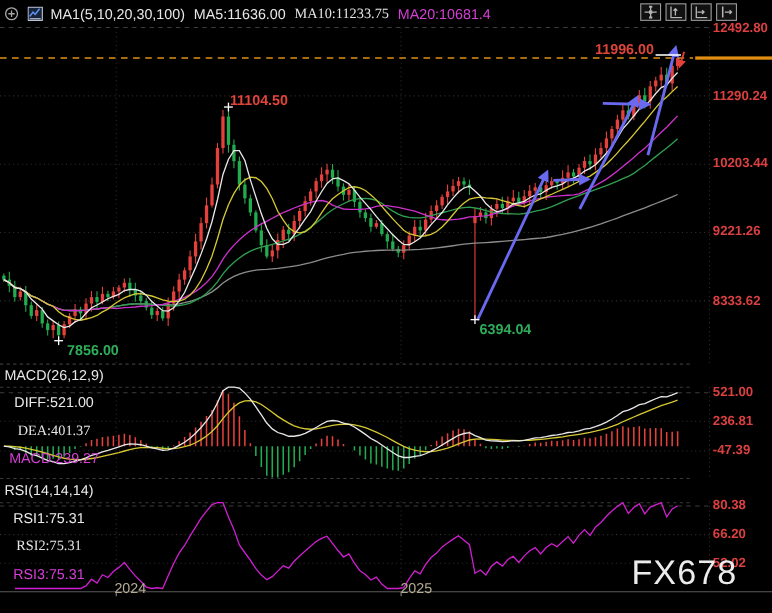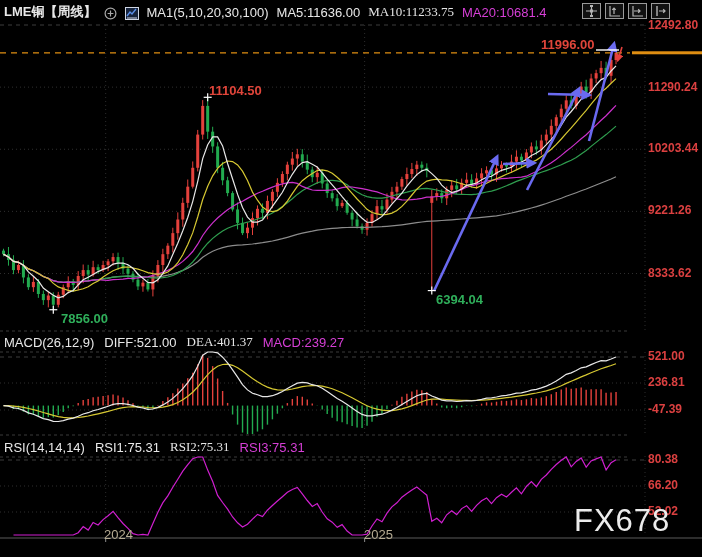--- a/index.html
+++ b/index.html
@@ -10,21 +10,21 @@
   .hdr .t{color:#e8e8e8;font-size:13px;font-weight:bold;white-space:nowrap;}
   .hdr .ma{font-size:13px;white-space:nowrap;}
   .w{color:#e8e8e8;} .yel{color:#e5e5e5;font-family:Liberation Serif, serif;} .mag{color:#d63fd6;text-align:center;}
   .iconbtn{width:13px;height:13px;display:inline-block;}
   .toolbar{position:absolute;top:3px;right:32px;display:flex;gap:4px;}
   .tbtn{width:19px;height:16px;border:1px solid #9a9a9a;background:#111;display:flex;align-items:center;justify-content:center;box-sizing:border-box;}
   .axlbl{position:absolute;left:648px;width:60px;color:#db4040;font-size:12px;font-weight:bold;white-space:nowrap;}
   .chlbl{position:absolute;font-size:13px;font-weight:bold;white-space:nowrap;}
   .red{color:#e0453a;} .grn{color:#2fae5a;}
   .datelbl{position:absolute;top:527px;color:#b5ab92;font-size:13px;font-weight:normal;}
-  .subhdr{position:absolute;left:4px;height:18px;display:flex;gap:10px;align-items:center;font-size:13px;white-space:nowrap;}
+  .subhdr{position:absolute;left:4px;height:18px;display:flex;gap:10px;align-items:center;font-size:13px;white-space:nowrap;flex-direction:column;}
   .wm{position:absolute;left:574px;top:503px;color:#ececec;font-size:31px;letter-spacing:1px;font-weight:500;}
 </style>
 </head>
 <body>
 
 <div class="screen">
 
   <svg id="chart" class="abs" width="702" height="557" style="left:0;top:0;">
       <defs>
         <clipPath id="mClip">
@@ -475,21 +475,20 @@
         <line x1="49.300000000000004" y1="309.7264181034174" x2="57.300000000000004" y2="309.7264181034174" stroke="#fff" stroke-width="1.2"></line>
         <line x1="53.300000000000004" y1="305.7264181034174" x2="53.300000000000004" y2="313.7264181034174" stroke="#fff" stroke-width="1.2"></line>
         <line x1="203.68" y1="97.30689631810684" x2="211.68" y2="97.30689631810684" stroke="#fff" stroke-width="1.2"></line>
         <line x1="207.68" y1="93.30689631810684" x2="207.68" y2="101.30689631810684" stroke="#fff" stroke-width="1.2"></line>
         <line x1="427.78000000000003" y1="290.5736581610631" x2="435.78000000000003" y2="290.5736581610631" stroke="#fff" stroke-width="1.2"></line>
         <line x1="431.78000000000003" y1="286.5736581610631" x2="431.78000000000003" y2="294.5736581610631" stroke="#fff" stroke-width="1.2"></line>
       </g>
     </svg>
 
   <div class="hdr">
-    <span class="t"><span>LME铜</span><span>【周线】</span></span>
     <span class="iconbtn">
       <svg width="13" height="13">
           <circle cx="6.5" cy="6.5" r="5.4" fill="none" stroke="#a8a8a8" stroke-width="1.2"></circle>
           <path d="M6.5 3.6v5.8M3.6 6.5h5.8" stroke="#a8a8a8" stroke-width="1.2"></path>
         </svg>
     </span>
     <span class="iconbtn">
       <svg width="14" height="13">
           <rect x="0.5" y="0.5" width="13" height="12" fill="#16233c" stroke="#cfd6e4" stroke-width="1"></rect>
           <path d="M2 9l3-4 2 2 4-5" fill="none" stroke="#5b8fe8" stroke-width="1.4"></path>

